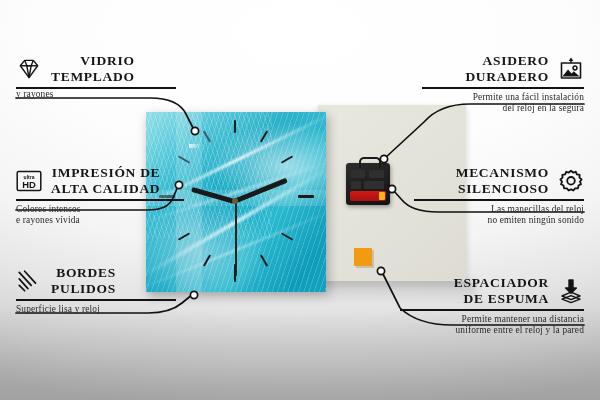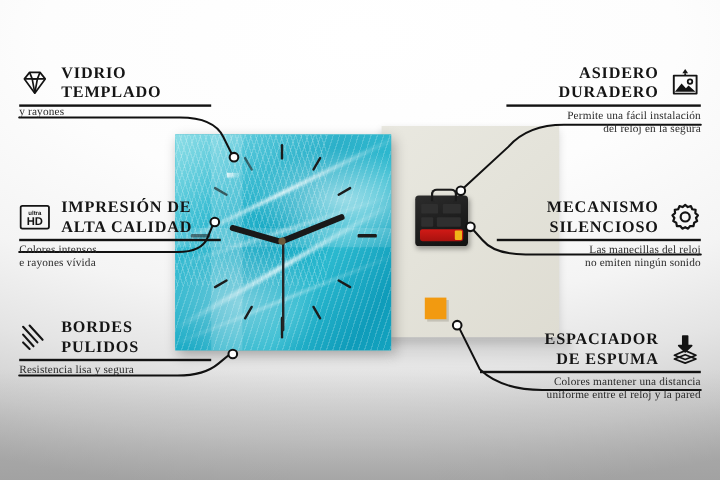--- a/index.html
+++ b/index.html
@@ -76,21 +76,21 @@
   .spacer-foam{position:absolute;left:216px;top:145px;width:18px;height:18px;background:#f29a10;box-shadow:2px 2px 0 rgba(190,188,178,.85);}
 
   
   .callout{position:absolute;z-index:4;}
   .callout .head{display:flex;align-items:center;gap:9px;}
   .callout.left .head{justify-content:flex-start;}
   .callout.right .head{justify-content:flex-end;}
   .title{
     font-family:"Liberation Serif", serif;
     font-weight:700;font-size:13.5px;letter-spacing:.7px;color:#151515;
-    line-height:15.5px;text-transform:uppercase;
+    line-height:15.5px;text-transform:uppercase;text-align:right;
   }
   .callout.right .title{text-align:right;}
   .rule{height:1.6px;background:#131313;margin-top:3px;}
   .desc{
     font-family:"Liberation Serif", serif;
     font-size:9.4px;line-height:11.4px;color:#2a2a2a;margin-top:3px;letter-spacing:.15px;
   }
   .callout.right .desc{text-align:right;}
   .ico{width:26px;height:26px;flex:0 0 26px;display:block;text-align:center;}
   .ico svg{display:block;width:26px;height:26px;}
@@ -223,21 +223,21 @@
             <path d="M3 16 L8 21"></path>
           <path d="M8 3 L18 14"></path>
         </svg>
       </span>
       <div>
         <div class="title">BORDES</div>
         <div class="title">PULIDOS</div>
       </div>
     </div>
     <div class="rule" style="width:160px;"></div>
-    <div class="desc">Resistencia lisa y segura</div>
+    <div class="desc">Superficie lisa y reloj</div>
   </div>
 
   <div class="callout right" style="left:422px;top:53px;width:162px;">
     <div class="head">
       <div>
         <div class="title">ASIDERO</div>
         <div class="title">DURADERO</div>
       </div>
       <span class="ico">
         <svg viewBox="0 0 26 26" fill="none" stroke="#141414" stroke-width="1.5" stroke-linejoin="round">
@@ -280,17 +280,17 @@
       </div>
       <span class="ico">
         <svg viewBox="0 0 26 26" fill="none" stroke="#141414" stroke-width="1.4" stroke-linejoin="round">
           <path d="M11 2 H15 V10 H18.4 L13 15.2 L7.6 10 H11 Z" fill="#141414" stroke="#141414"></path>
           <path d="M13 14.2 L22 18 L13 21.6 L4 18 Z"></path>
           <path d="M13 17.6 L22 21.2 L13 24.6 L4 21.2 Z"></path>
         </svg>
       </span>
     </div>
     <div class="rule" style="width:184px;"></div>
-    <div class="desc">Colores mantener una distancia</div>
+    <div class="desc">Permite mantener una distancia</div>
     <div class="desc" style="margin-top:0;">uniforme entre el reloj y la pared</div>
   </div>
 
 </div>
 
 </body></html>

